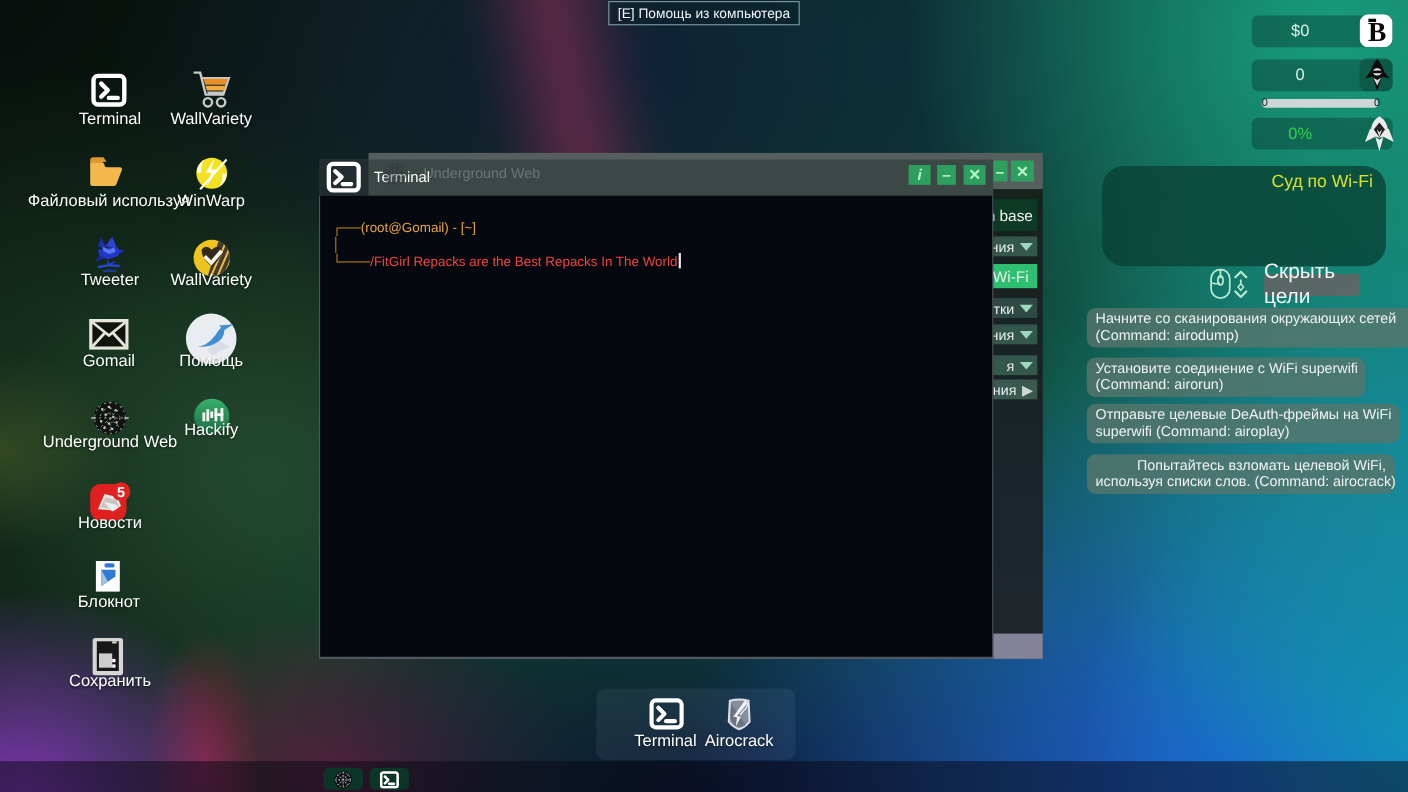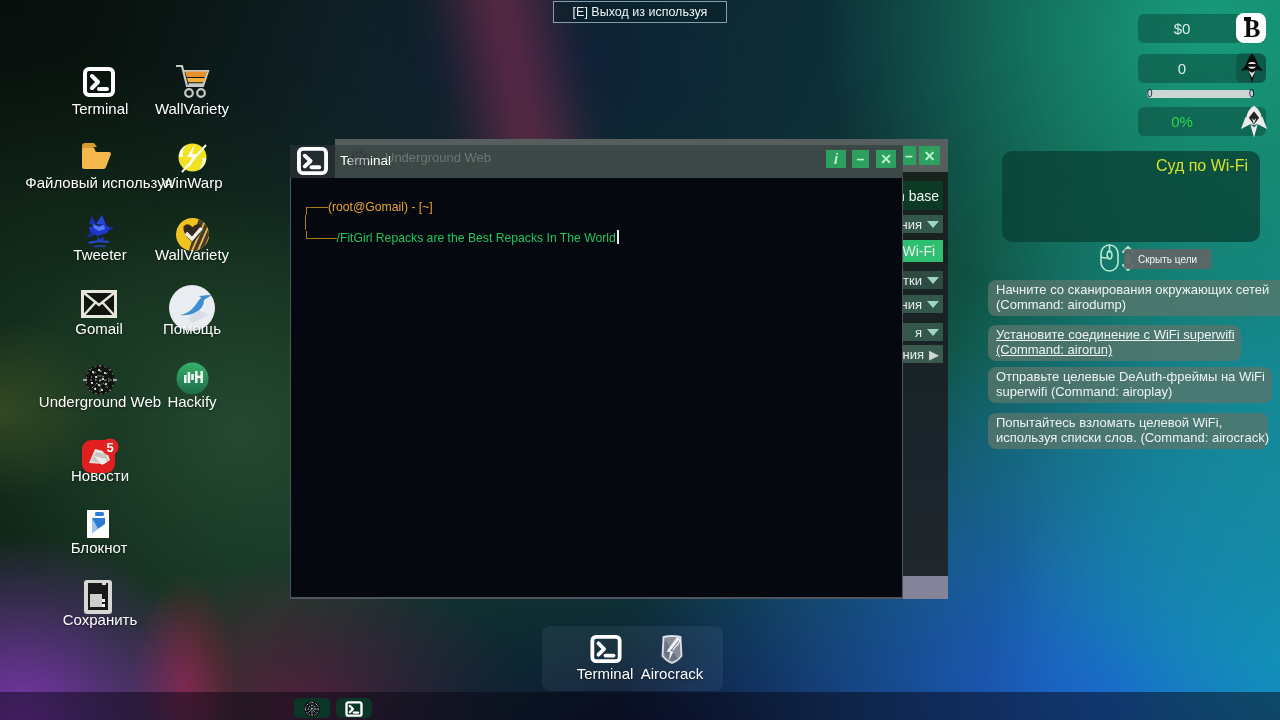--- a/index.html
+++ b/index.html
@@ -43,25 +43,25 @@
 #termbody{position:absolute;left:0;top:33px;width:611px;height:419px;background:#05080f;
   border-left:1px solid rgba(170,180,190,.45);border-right:1px solid rgba(170,180,190,.45);
   border-bottom:2px solid rgba(170,180,190,.45);}
 .wbtn{position:absolute;width:20px;height:18px;background:#2da05f;color:#b9f4cf;
   display:flex;align-items:center;justify-content:center;font-size:14px;font-weight:bold;}
 .tline{position:absolute;white-space:pre;font-size:12.2px;}
 
 .pill{position:absolute;left:1138px;width:128px;height:29px;background:rgba(8,62,51,.45);
   border-radius:6px;color:#d9efe7;font-size:15px;display:flex;align-items:center;justify-content:center;}
 #qpanel{position:absolute;left:1002px;top:151px;width:258px;height:91px;background:rgba(9,64,51,.78);
-  border-radius:10px;color:#fff;}
+  border-radius:20px;color:#fff;}
 .qitem{position:absolute;left:988px;background:rgba(88,118,107,.8);border-radius:8px;
   color:#eef3f2;font-size:13px;line-height:15.3px;padding:2px 8px 3px;white-space:nowrap;}
-#hidebtn{position:absolute;left:1124px;top:249px;width:87px;height:20px;background:rgba(95,102,102,.92);
-  border-radius:3px;color:#f2f5f4;font-size:10px;display:flex;align-items:center;justify-content:center;}
+#hidebtn{position:absolute;left:1149px;top:249px;width:87px;height:20px;background:rgba(95,102,102,.92);
+  border-radius:3px;color:#f2f5f4;font-size:19px;display:flex;align-items:center;justify-content:center;}
 #tooltip{position:absolute;left:553px;top:1px;width:172px;height:20px;background:rgba(10,32,40,.55);
   border:1px solid rgba(170,200,210,.75);color:#eef4f6;font-size:12.5px;
   display:flex;align-items:center;justify-content:center;}
 #dock{position:absolute;left:542px;top:626px;width:181px;height:65px;background:rgba(205,220,255,.07);
   border-radius:8px;}
 #taskbar{position:absolute;left:0;top:692px;width:1280px;height:28px;background:rgba(8,6,18,.5);}
 .chip{position:absolute;top:698px;width:36px;height:20px;background:#0b3526;border-radius:5px;}
 </style>
 </head>
 <body>
@@ -209,21 +209,21 @@
   <circle cx="16.5" cy="16.5" r="16" fill="url(#hg)"></circle>
   <g fill="#eef6ef">
     <rect x="8" y="13" width="2.6" height="8"></rect>
     <rect x="11.6" y="10" width="2.6" height="11"></rect>
     <rect x="15.2" y="12" width="2.6" height="6"></rect>
     <rect x="19" y="9" width="2.6" height="12"></rect>
     <rect x="24.4" y="9" width="2.6" height="12"></rect>
     <rect x="19" y="13.6" width="8" height="2.6"></rect>
   </g>
 </svg>
-<div class="lbl" style="left:192px;top:393px">Hackify</div>
+<div class="lbl" style="left:192px;top:382px">Hackify</div>
 
 <div id="uwwin">
   <div id="uwbar"></div>
   <div id="uwcontent">
     <div style="position:absolute;left:8px;top:9px;right:5px;height:29px;background:#0c3a25;color:#f0f4f0;font-size:14px;display:flex;align-items:center;justify-content:flex-end;padding-right:4px;">en base</div>
     <div class="uwrow" style="top:43px;">ния<span class="tridown"></span></div>
     <div class="uwrow" style="top:68px;height:22px;background:#2fbf71;font-size:14px;">Wi-Fi&nbsp;</div>
     <div class="uwrow" style="top:99px;background:#2f4a42;">отки<span class="tridown"></span></div>
     <div class="uwrow" style="top:123px;background:#33584b;">ния<span class="tridown"></span></div>
     <div class="uwrow" style="top:151px;background:#33584b;">я<span class="tridown"></span></div>
@@ -243,37 +243,37 @@
       <line x1="16" y1="22" x2="24" y2="22" stroke="#fff" stroke-width="4" stroke-linecap="round"></line>
     </svg>
   </div>
   <div style="position:absolute;left:50px;top:8px;color:#fff;font-size:13.5px;">Terminal</div>
   <div class="wbtn" style="left:536px;top:5px;font-style:italic;">i</div>
   <div class="wbtn" style="left:562px;top:5px;width:17px;">–</div>
   <div class="wbtn" style="left:586px;top:5px;">✕</div>
   <div id="termbody">
     <div class="tline" style="left:11px;top:22px;color:#c89018;">┌──<span style="color:#e8a43c">(root@Gomail) - [~]</span></div>
     <div class="tline" style="left:11px;top:37px;color:#c89018;">│</div>
-    <div class="tline" style="left:11px;top:52px;color:#c89018;">└───<span style="color:#22c55e">/FitGirl Repacks are the Best Repacks In The World</span><span style="color:#e8ecf0">​</span><span style="display:inline-block;width:2px;height:14px;background:#e8ecf0;vertical-align:-2px;margin-left:1px;"></span></div>
+    <div class="tline" style="left:11px;top:52px;color:#c89018;">└───<span style="color:#ef4444">/FitGirl Repacks are the Best Repacks In The World</span><span style="color:#e8ecf0">​</span><span style="display:inline-block;width:2px;height:14px;background:#e8ecf0;vertical-align:-2px;margin-left:1px;"></span></div>
   </div>
 </div>
 
 <div style="position:absolute;left:347px;top:146px;width:200px;height:26px;opacity:.5;">
   <svg width="24" height="24" viewBox="0 0 36 36" style="position:absolute;left:0;top:1px;opacity:.8">
     <circle cx="18" cy="18" r="15" fill="#2c3336"></circle>
     <g stroke="#9aa2a2" stroke-width=".8" fill="none">
       <circle cx="18" cy="18" r="13" stroke-dasharray="2 3"></circle>
       <circle cx="18" cy="18" r="7" stroke-dasharray="2 4"></circle>
       <path d="M18 5 V31 M5 18 H31 M9 9 L27 27 M27 9 L9 27" stroke-dasharray="2 3"></path>
     </g>
   </svg>
   <div style="position:absolute;left:38px;top:4px;color:#9aa3a4;font-size:13px;">Underground Web</div>
 </div>
 
-<div id="tooltip">[E] Выход из используя</div>
+<div id="tooltip">[E] Помощь из компьютера</div>
 
 <div class="pill" style="top:14px;">
     <span style="margin-right:40px;">$0</span>
   </div>
 <div class="pill" style="top:54px;">
     <span style="margin-right:40px;">0</span>
   </div>
 <div class="pill" style="top:107px;">
     <span style="margin-right:40px;color:#30d24c;">0%</span>
   </div>
@@ -312,23 +312,23 @@
 </svg>
 <svg style="position:absolute;left:1121px;top:245px;" width="14" height="27" viewBox="0 0 14 27">
   <path d="M2 7 L7 2 L12 7" fill="none" stroke="#b7ead2" stroke-width="2" stroke-linecap="round" stroke-linejoin="round"></path>
   <path d="M2 20 L7 25 L12 20" fill="none" stroke="#b7ead2" stroke-width="2" stroke-linecap="round" stroke-linejoin="round"></path>
   <line x1="7" y1="9" x2="7" y2="13" stroke="#b7ead2" stroke-width="1.6"></line>
   <path d="M7 13 l2.5 3 -2.5 3 -2.5-3z" fill="none" stroke="#b7ead2" stroke-width="1.4"></path>
 </svg>
 <div id="hidebtn">Скрыть цели</div>
 
 <div class="qitem" style="top:280px;right:0;border-top-right-radius:0;border-bottom-right-radius:0;">Начните со сканирования окружающих сетей<br>(Command: airodump)</div>
-<div class="qitem" style="top:325px;width:237px;text-decoration:underline;">Установите соединение с WiFi superwifi<br>(Command: airorun)</div>
+<div class="qitem" style="top:325px;width:237px;">Установите соединение с WiFi superwifi<br>(Command: airorun)</div>
 <div class="qitem" style="top:367px;width:268px;">Отправьте целевые DeAuth-фреймы на WiFi<br>superwifi (Command: airoplay)</div>
-<div class="qitem" style="top:413px;width:264px;">Попытайтесь взломать целевой WiFi,<br>используя списки слов. (Command: airocrack)</div>
+<div class="qitem" style="top:413px;width:264px;text-align:right;">Попытайтесь взломать целевой WiFi,<br>используя списки слов. (Command: airocrack)</div>
 
 <div id="dock"></div>
 <svg style="position:absolute;left:590px;top:634px;" width="32" height="30" viewBox="0 0 34 31">
   <rect x="2.5" y="2.5" width="29" height="26" rx="4" fill="none" stroke="#fff" stroke-width="4"></rect>
   <path d="M9 9.5 L15 15.5 L9 21.5" fill="none" stroke="#fff" stroke-width="4" stroke-linecap="round" stroke-linejoin="round"></path>
   <line x1="16.5" y1="22.5" x2="25" y2="22.5" stroke="#fff" stroke-width="4" stroke-linecap="round"></line>
 </svg>
 <div class="lbl" style="left:605px;top:665px;font-size:15px;">Terminal</div>
 <svg style="position:absolute;left:660px;top:634px;" width="24" height="30" viewBox="0 0 24 30">
   <path d="M3.5 3 Q12 1 20.5 3 L21.5 22 Q17 27.5 12 29 Q7 27.5 2.5 22z" fill="#868e9c" stroke="#dde1e8" stroke-width="1.8"></path>

